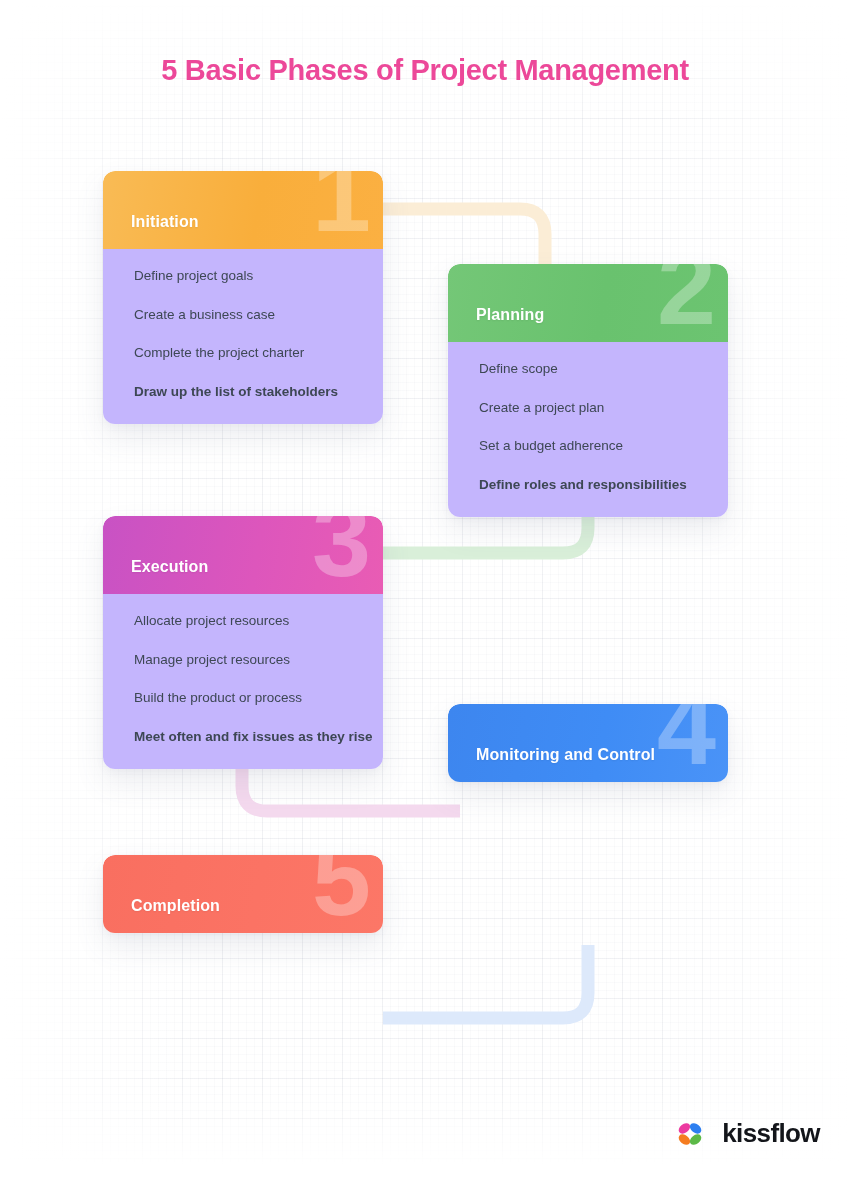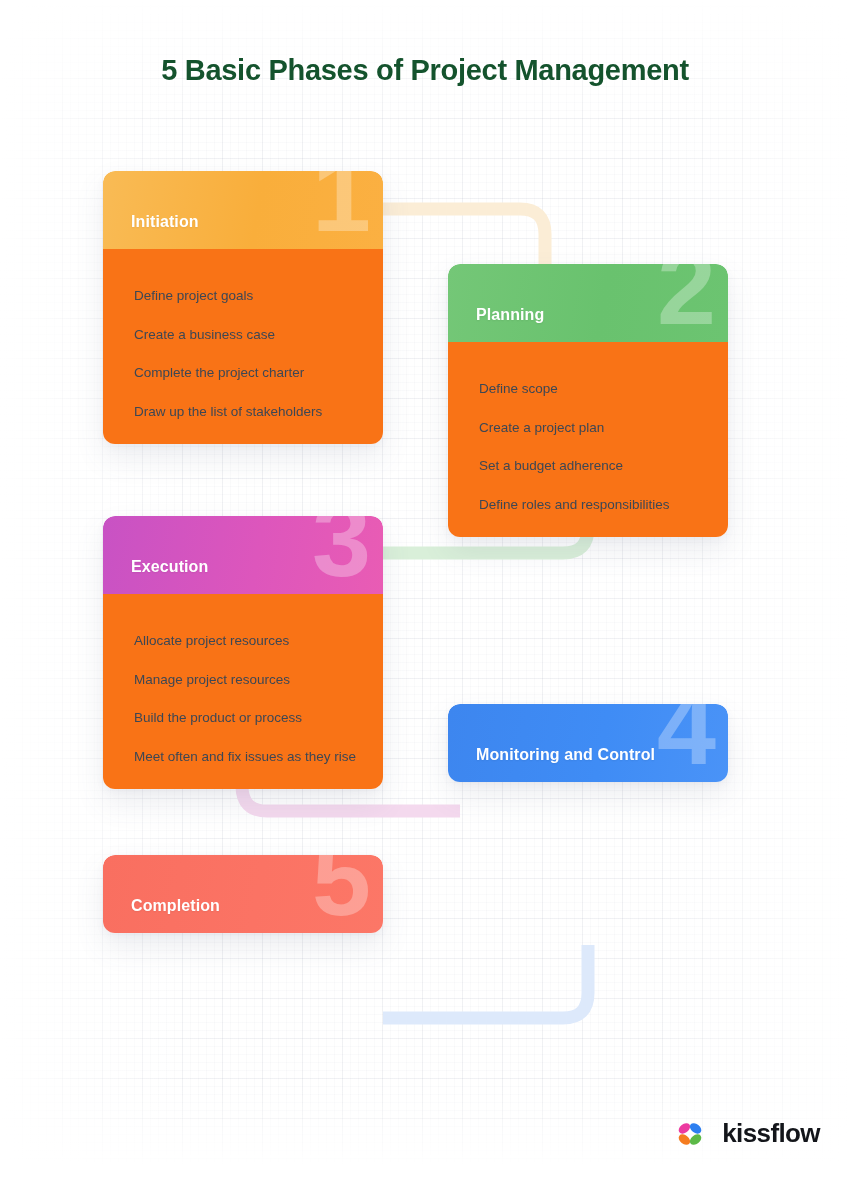--- a/index.html
+++ b/index.html
@@ -43,21 +43,21 @@
 
   
   #page-title {
     position: absolute;
     left: 0; top: 54px;
     width: 850px;
     text-align: center;
     font-size: 29px;
     font-weight: bold;
     letter-spacing: -0.3px;
-    color: #14532d;
+    color: #ec4899;
   }
 
   
   #connectors {
     position: absolute;
     left: 0; top: 0;
     width: 850px; height: 1183px;
     pointer-events: none;
   }
 
@@ -92,32 +92,32 @@
     right: 14px;
     top: -30px;
     font-size: 106px;
     font-weight: bold;
     line-height: 1;
     color: rgba(255,255,255,0.30);
     z-index: 1;
     letter-spacing: -2px;
   }
   .card-body {
-    background: #f97316;
-    padding: 40px 0 26px 0;
+    background: #c4b5fd;
+    padding: 20px 0 26px 0;
   }
   .task {
     font-size: 13.5px;
     color: #3d4754;
     padding: 0 26px 0 31px;
     line-height: 1;
     margin-bottom: 25px;
     white-space: nowrap;
   }
-  .task:last-child { margin-bottom: 0; }
+  .task:last-child { margin-bottom: 0; font-weight: bold; }
 
   
   .theme-orange .card-header { background: linear-gradient(100deg, #f9bb55 0%, #f9ae3b 55%, #fbb042 100%); }
   .theme-green  .card-header { background: linear-gradient(100deg, #74c777 0%, #69c26e 55%, #6cc471 100%); }
   .theme-pink   .card-header { background: linear-gradient(100deg, #c852c4 0%, #dd56bc 55%, #e95cb4 100%); }
   .theme-blue   .card-header { background: linear-gradient(100deg, #3d86ef 0%, #3f8cf5 55%, #4a93f7 100%); }
   .theme-red    .card-header { background: linear-gradient(100deg, #f96f60 0%, #fb7364 55%, #fc7767 100%); }
 
   
   #card-1 { left: 103px; top: 171px; }

